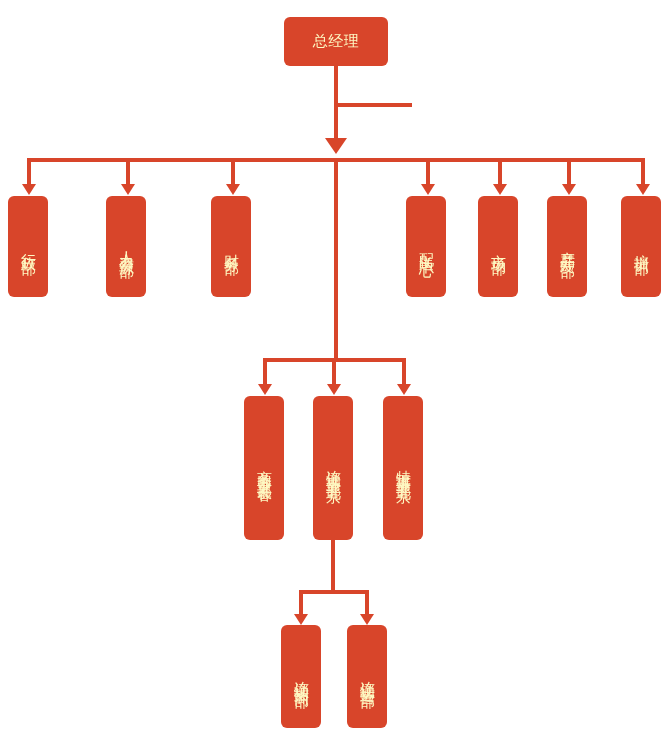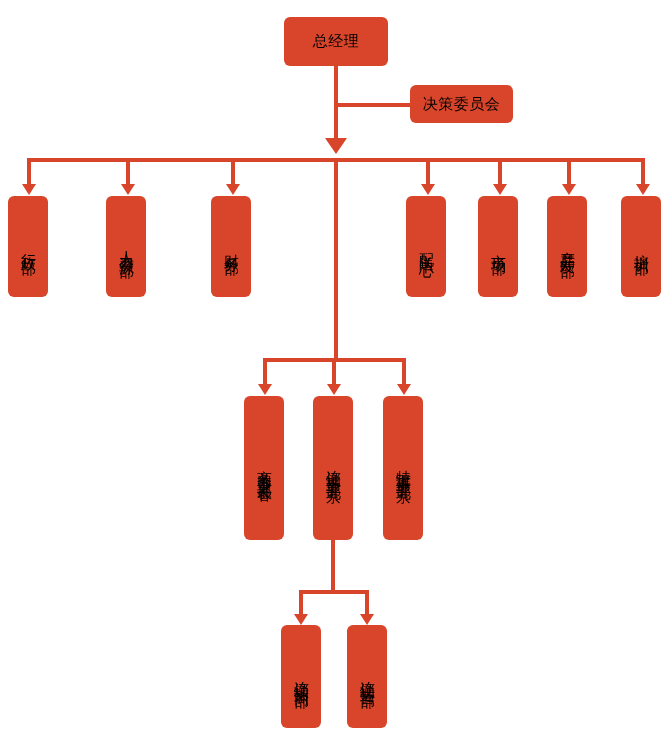--- a/index.html
+++ b/index.html
@@ -27,21 +27,21 @@
     display: flex;
     align-items: center;
     justify-content: center;
     color: #ffffff;
     line-height: 1.35;
     letter-spacing: 0.5px;
   }
   .node .node-label {
     display: block;
     text-align: left;
-    color: #000000;
+    color: #fef9c3;
   }
   
   .node.horiz {
     font-size: 15px;
   }
   .node.horiz .node-label {
     writing-mode: horizontal-tb;
     padding: 0 6px;
   }
   
@@ -86,23 +86,20 @@
 <div id="chart-root">
 
   <div class="node horiz" style="left:284px; top:17px; width:104px; height:49px;">
     <span class="node-label">总经理</span>
   </div>
 
   <div class="line v" style="left:334px; top:66px; width:4px; height:74px;"></div>
   <div class="arrow-big" style="left:325px; top:138px;"></div>
 
   <div class="line h" style="left:334px; top:103px; width:78px; height:4px;"></div>
-  <div class="node horiz" style="left:410px; top:85px; width:103px; height:38px;">
-    <span class="node-label">决策委员会</span>
-  </div>
 
   <div class="line h" style="left:27px; top:158px; width:618px; height:4px;"></div>
 
   <div class="line v" style="left:27px; top:158px; height:28px;"></div>
   <div class="arrow" style="left:22px; top:184px;"></div>
 
   <div class="line v" style="left:126px; top:158px; height:28px;"></div>
   <div class="arrow" style="left:121px; top:184px;"></div>
 
   <div class="line v" style="left:231px; top:158px; height:28px;"></div>

